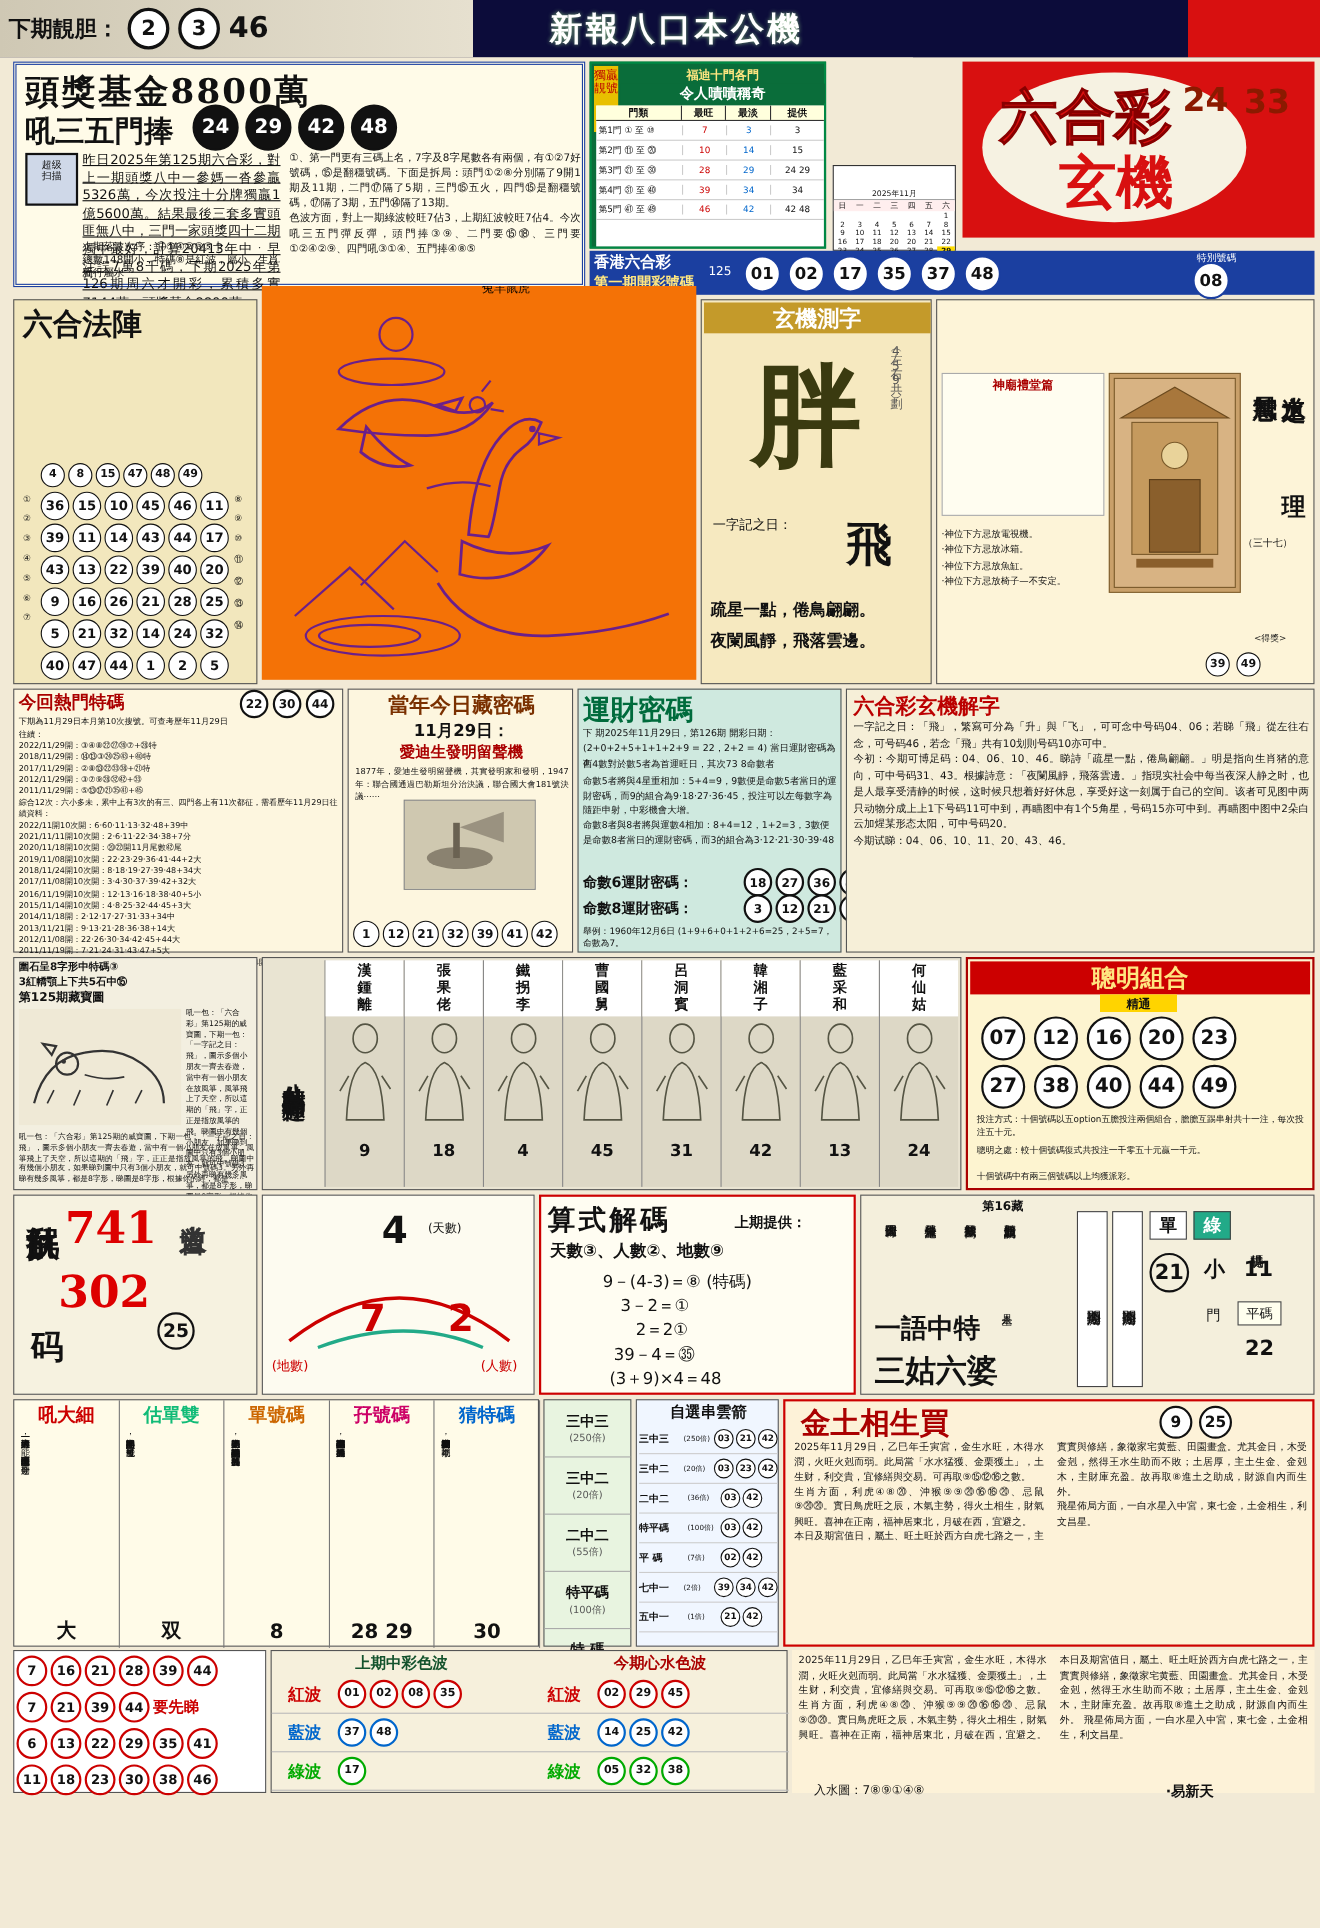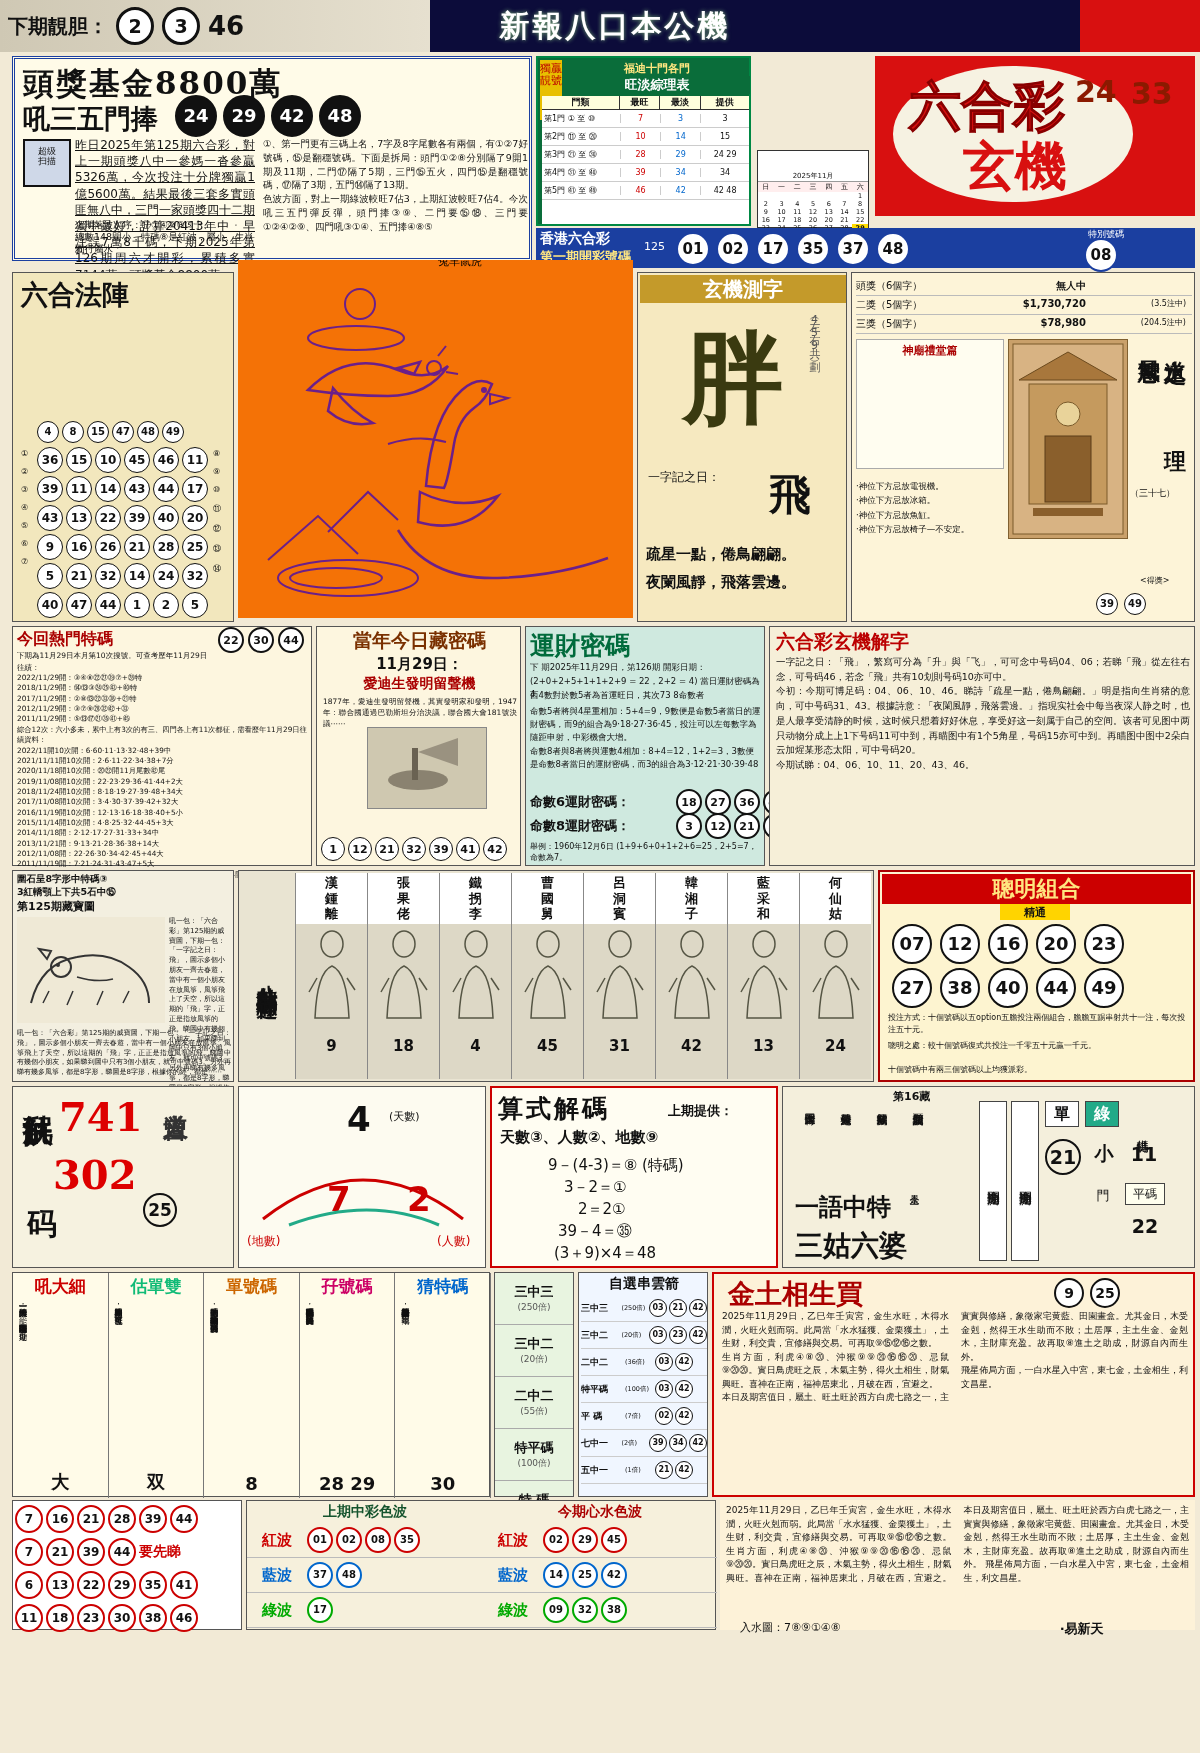--- a/index.html
+++ b/index.html
@@ -53,21 +53,21 @@
   <div class="abs" style="left:60px;top:160px;width:185px;font-size:9.5px;line-height:1.35;">上期落波次序：⑰①④②③⑤十、</div>
   <div class="abs" style="left:60px;top:172px;width:185px;font-size:9.5px;line-height:1.35;">總數148開小，特碼⑧是紅波，屬小、生肖狗ㆍ</div>
   <div class="abs" style="left:60px;top:184px;width:185px;font-size:9.5px;line-height:1.35;">五行屬水ㆍ</div>
   <div class="abs" style="left:248px;top:78px;width:265px;font-size:9.5px;line-height:1.45;text-align:justify;white-space:pre-wrap;">①、第一門更有三碼上名，7字及8字尾數各有兩個，有①②7好號碼，⑮是翻穩號碼。下面是拆局：頭門①②⑧分別隔了9開1期及11期，二門⑰隔了5期，三門⑮五火，四門⑮是翻穩號碼，⑰隔了3期，五門⑭隔了13期。
 色波方面，對上一期綠波較旺7佔3，上期紅波較旺7佔4。今次吼三五門彈反彈，頭門捧③⑨、二門要⑮⑱、三門要①②④②⑨、四門吼③①④、五門捧④⑧⑤</div>
 </div>
 
 <div class="abs" style="left:536px;top:56px;width:215px;height:170px;background:#0a6d3a;border:2px solid #084;">
   <div class="abs" style="left:2px;top:2px;width:22px;height:60px;background:#e8c000;color:#b00;font-size:11px;text-align:center;line-height:1.1;padding-top:3px;">獨贏<br>靚號</div>
   <div class="abs ctr" style="left:26px;top:2px;width:186px;height:16px;color:#ffe680;font-size:11px;font-weight:bold;">福迪十門各門</div>
-  <div class="abs ctr" style="left:26px;top:18px;width:186px;height:18px;color:#fff;font-size:13px;font-weight:bold;background:#0a6d3a;">旺淡綜理表</div>
+  <div class="abs ctr" style="left:26px;top:18px;width:186px;height:18px;color:#fff;font-size:13px;font-weight:bold;background:#0a6d3a;">令人嘖嘖稱奇</div>
   <div class="abs" style="left:4px;top:38px;width:207px;height:128px;background:#fff;">
     <div style="display:flex;font-size:9px;font-weight:bold;background:#ffd;border-bottom:1px solid #333;">
       <div style="width:78px;text-align:center;">門類</div>
       <div style="width:40px;text-align:center;border-left:1px solid #333;">最旺</div>
       <div style="width:40px;text-align:center;border-left:1px solid #333;">最淡</div>
       <div style="width:49px;text-align:center;border-left:1px solid #333;">提供</div>
     </div>
     <div id="hotcold-rows">
         <div style="display: flex; font-size: 8px; border-bottom: 1px solid rgb(204, 204, 204); height: 17px; align-items: center;">
           <div style="width:78px;padding-left:2px;">第1門 ① 至 ⑩</div>
@@ -287,37 +287,20 @@
   <div class="abs ctr" style="left:2px;top:2px;width:206px;height:28px;background:#c49a2a;color:#fff;font-size:20px;font-weight:bold;">玄機測字</div>
   <div class="abs ctr" style="left:30px;top:36px;width:130px;height:140px;font-size:100px;font-weight:bold;color:#3a3a10;font-family:'DejaVu Serif','Liberation Serif',serif;">胖</div>
   <div class="abs vert" style="left:168px;top:40px;font-size:11px;color:#555;">（左4右5共9劃）</div>
   <div class="abs ctr" style="left:120px;top:190px;width:64px;height:64px;font-size:42px;font-weight:bold;color:#111;font-family:'DejaVu Serif','Liberation Serif',serif;">飛</div>
   <div class="abs" style="left:10px;top:196px;font-size:12px;">一字記之日：</div>
   <div class="abs" style="left:8px;top:272px;font-size:15px;font-weight:bold;">疏星一點，倦鳥翩翩。</div>
   <div class="abs" style="left:8px;top:300px;font-size:15px;font-weight:bold;">夜闌風靜，飛落雲邊。</div>
 </div>
 
 <div class="abs" style="left:851px;top:272px;width:344px;height:350px;background:#fdf4d8;border:1px solid #555;">
-  <div class="abs" style="left:4px;top:4px;width:336px;" id="prize-rows">
-      <div style="display: flex; font-size: 10px; border-bottom: 1px solid rgb(187, 187, 187); padding: 2px 0px;">
-        <div style="width:110px;">頭獎（6個字）</div>
-    <div style="width:120px;text-align:right;font-weight:bold;">無人中</div>
-    <div style="width:100px;text-align:right;font-size:8px;"></div>
-      </div>
-      <div style="display: flex; font-size: 10px; border-bottom: 1px solid rgb(187, 187, 187); padding: 2px 0px;">
-        <div style="width:110px;">二獎（5個字）</div>
-    <div style="width:120px;text-align:right;font-weight:bold;">$1,730,720</div>
-    <div style="width:100px;text-align:right;font-size:8px;">(3.5注中)</div>
-      </div>
-      <div style="display: flex; font-size: 10px; border-bottom: 1px solid rgb(187, 187, 187); padding: 2px 0px;">
-        <div style="width:110px;">三獎（5個字）</div>
-    <div style="width:120px;text-align:right;font-weight:bold;">$78,980</div>
-    <div style="width:100px;text-align:right;font-size:8px;">(204.5注中)</div>
-      </div>
-    </div>
   <div class="abs" style="left:4px;top:66px;width:148px;height:130px;background:#fffdf0;border:1px solid #aaa;padding:3px;">
     <div style="text-align:center;font-weight:bold;font-size:11px;color:#a00;">神廟禮堂篇</div>
   </div>
   <div class="abs" style="left:156px;top:66px;width:120px;height:200px;background:#c9a06a;border:1px solid #806030;">
     <svg width="118" height="198" viewBox="0 0 118 198">
       <rect x="4" y="4" width="110" height="190" fill="#d8b383" stroke="#7a5a2a"></rect>
       <path d="M10 40 l49 -28 l49 28z" fill="#a8773c" stroke="#6b4a1e"></path>
       <rect x="20" y="44" width="78" height="120" fill="#c59a5e" stroke="#7a5a2a"></rect>
       <rect x="36" y="96" width="46" height="66" fill="#8a5f2c" stroke="#5a3c18"></rect>
       <circle cx="59" cy="74" r="12" fill="#e9d39a" stroke="#7a5a2a"></circle>
@@ -804,21 +787,21 @@
           <span class="ball" style="width:22px;height:22px;border:2px solid #06c;background:#fff;font-size:10px;color:#111;">42</span>
         </div>
       </div>
       <div style="display: flex; height: 34px; align-items: center; border-bottom: 1px solid rgb(187, 187, 187);">
         <div style="width:60px;font-size:15px;font-weight:bold;color:#0a0;text-align:center;">綠波</div>
    <div style="width:176px;display:flex;gap:3px;">
           <span class="ball" style="width:22px;height:22px;border:2px solid #0a0;background:#fff;font-size:10px;color:#111;">17</span>
         </div>
    <div style="width:60px;font-size:15px;font-weight:bold;color:#0a0;text-align:center;">綠波</div>
    <div style="width:170px;display:flex;gap:3px;">
-          <span class="ball" style="width:22px;height:22px;border:2px solid #0a0;background:#fff;font-size:10px;color:#111;">09</span>
+          <span class="ball" style="width:22px;height:22px;border:2px solid #0a0;background:#fff;font-size:10px;color:#111;">05</span>
           <span class="ball" style="width:22px;height:22px;border:2px solid #0a0;background:#fff;font-size:10px;color:#111;">32</span>
           <span class="ball" style="width:22px;height:22px;border:2px solid #0a0;background:#fff;font-size:10px;color:#111;">38</span>
         </div>
       </div>
     </div>
 </div>
 
 <div class="abs" style="left:720px;top:1500px;width:475px;height:130px;background:#fdf2d8;">
   <div class="abs" style="left:6px;top:4px;width:463px;font-size:9px;line-height:1.5;text-align:justify;column-count:2;column-gap:12px;">2025年11月29日，乙巳年壬寅宮，金生水旺，木得水潤，火旺火剋而弱。此局當「水水猛獲、金栗獲土」，土生财，利交貴，宜修繕與交易。可再取⑨⑮⑫⑯之數。
 生肖方面，利虎④⑧⑳、沖猴⑨⑨⑳⑯⑯⑳、忌鼠⑨⑳⑳。實日鳥虎旺之辰，木氣主勢，得火土相生，財氣興旺。喜神在正南，福神居東北，月破在西，宜避之。

